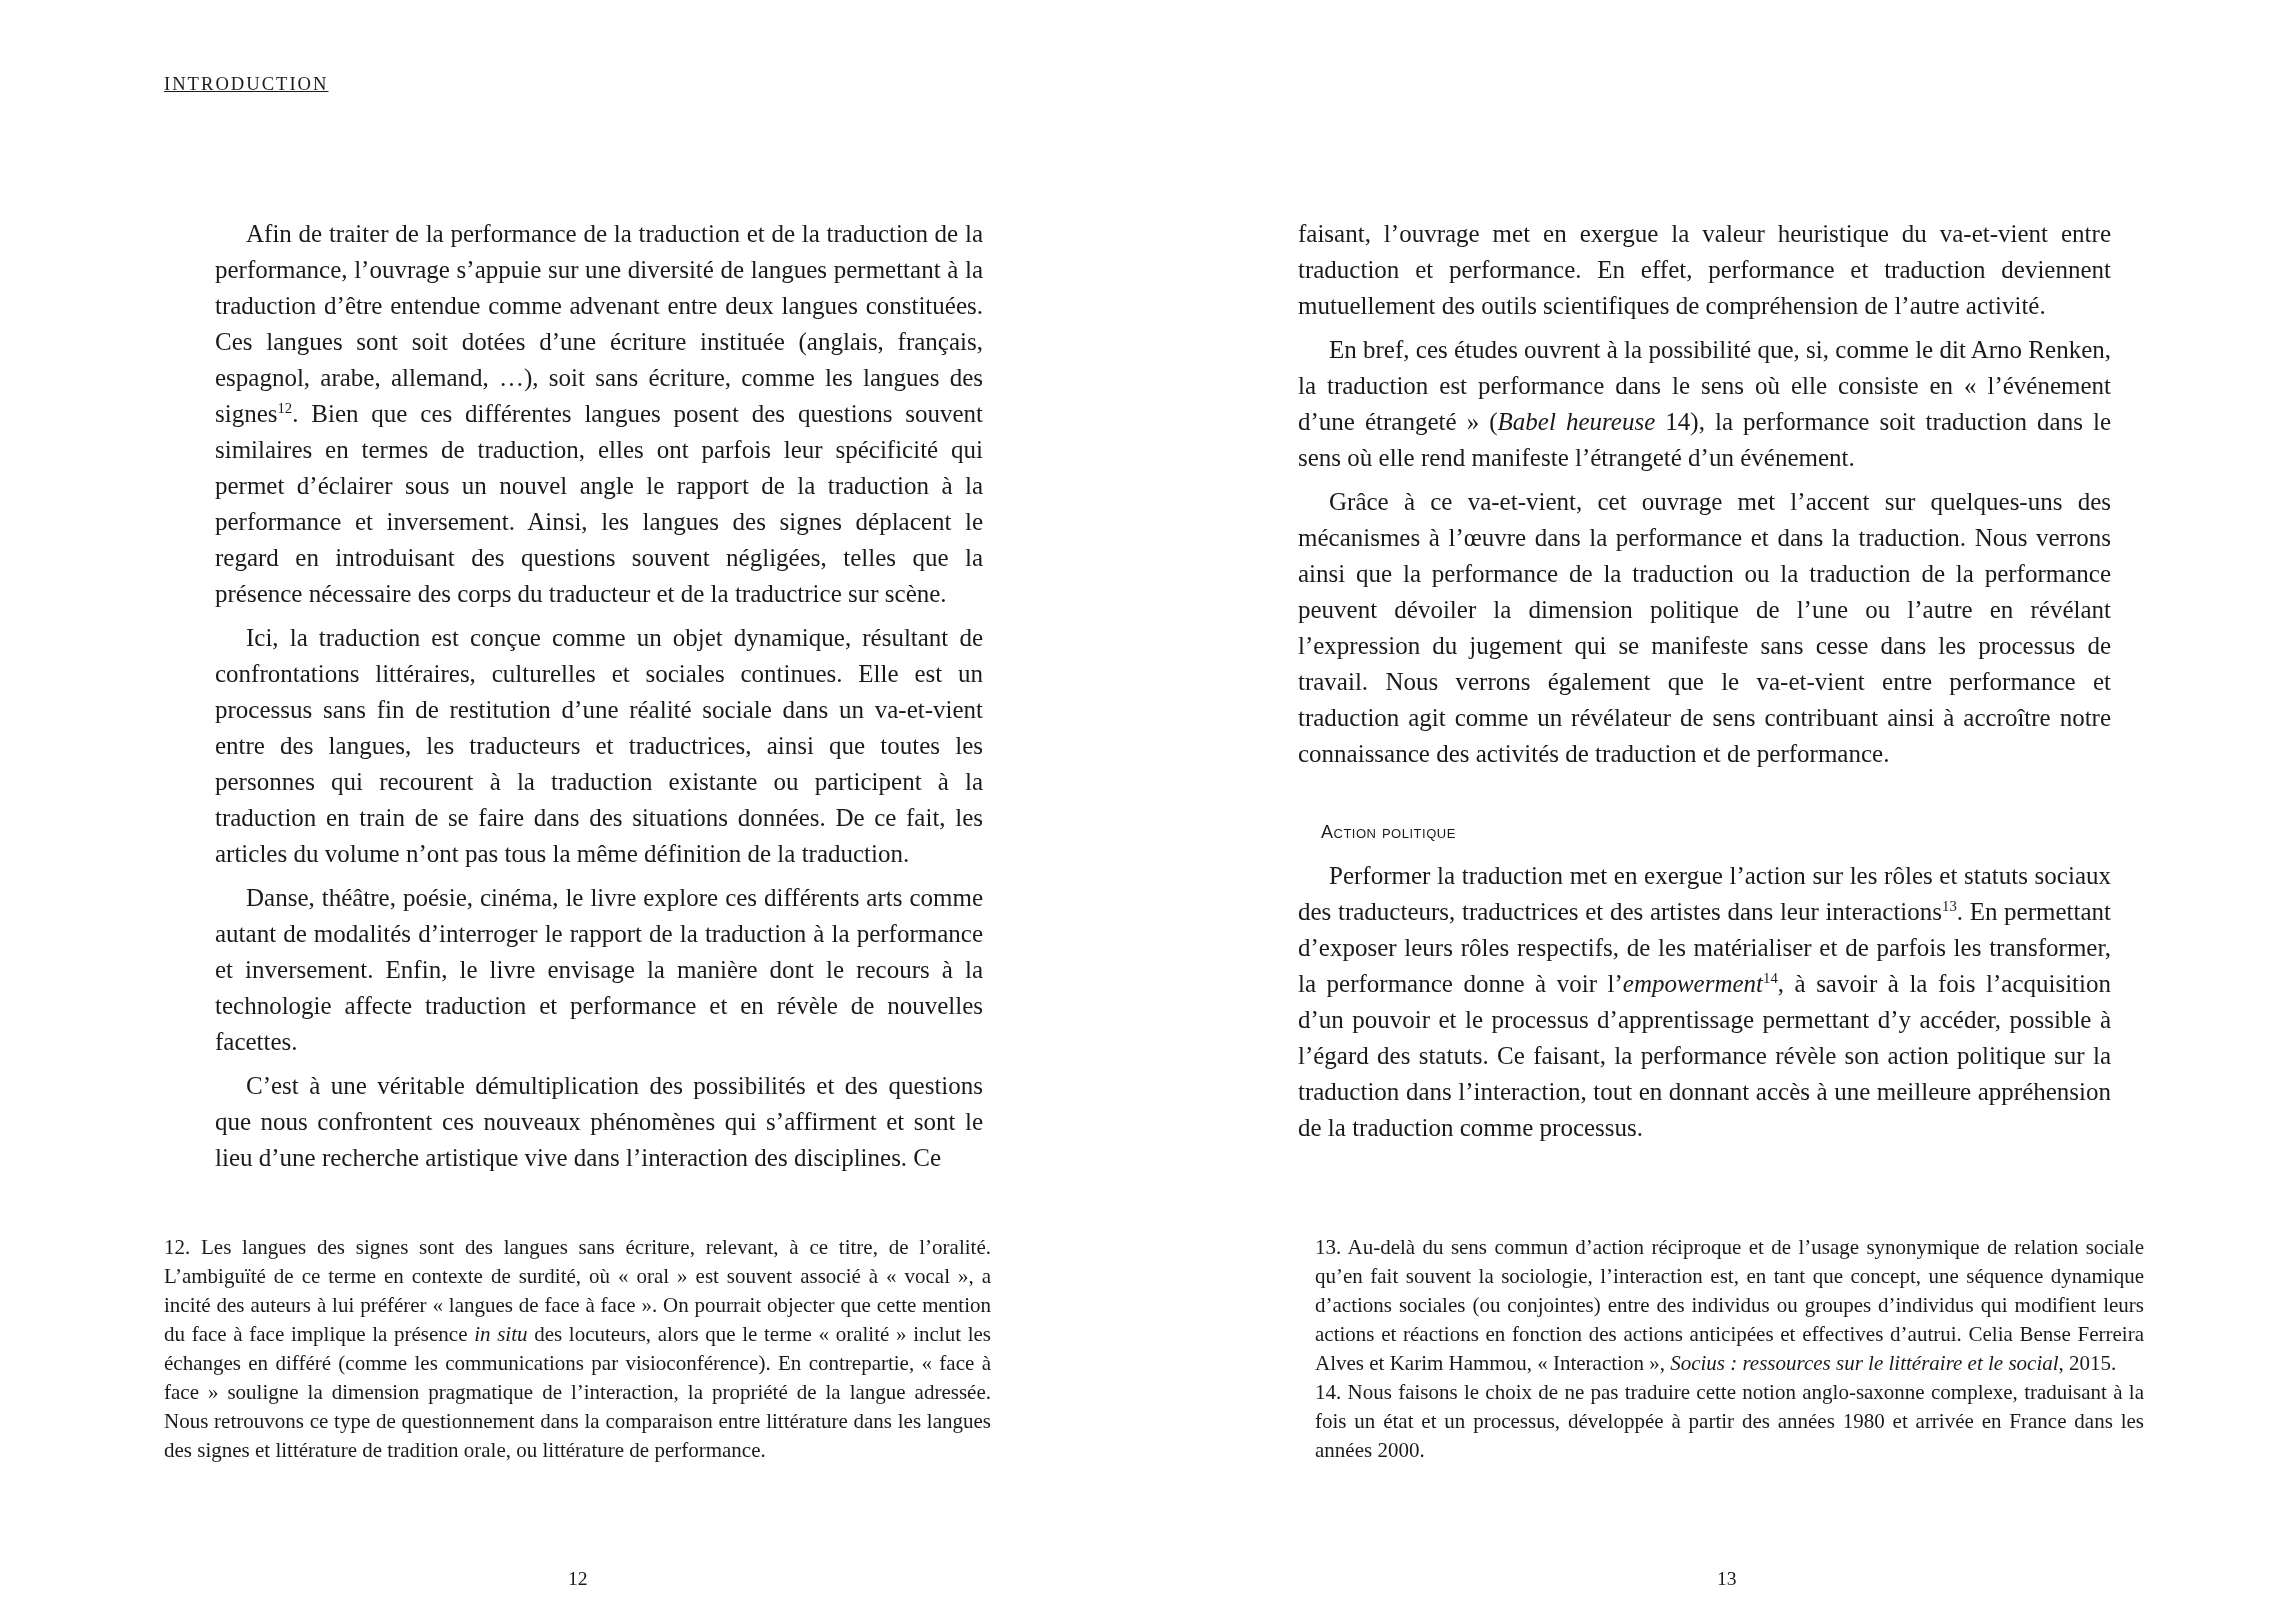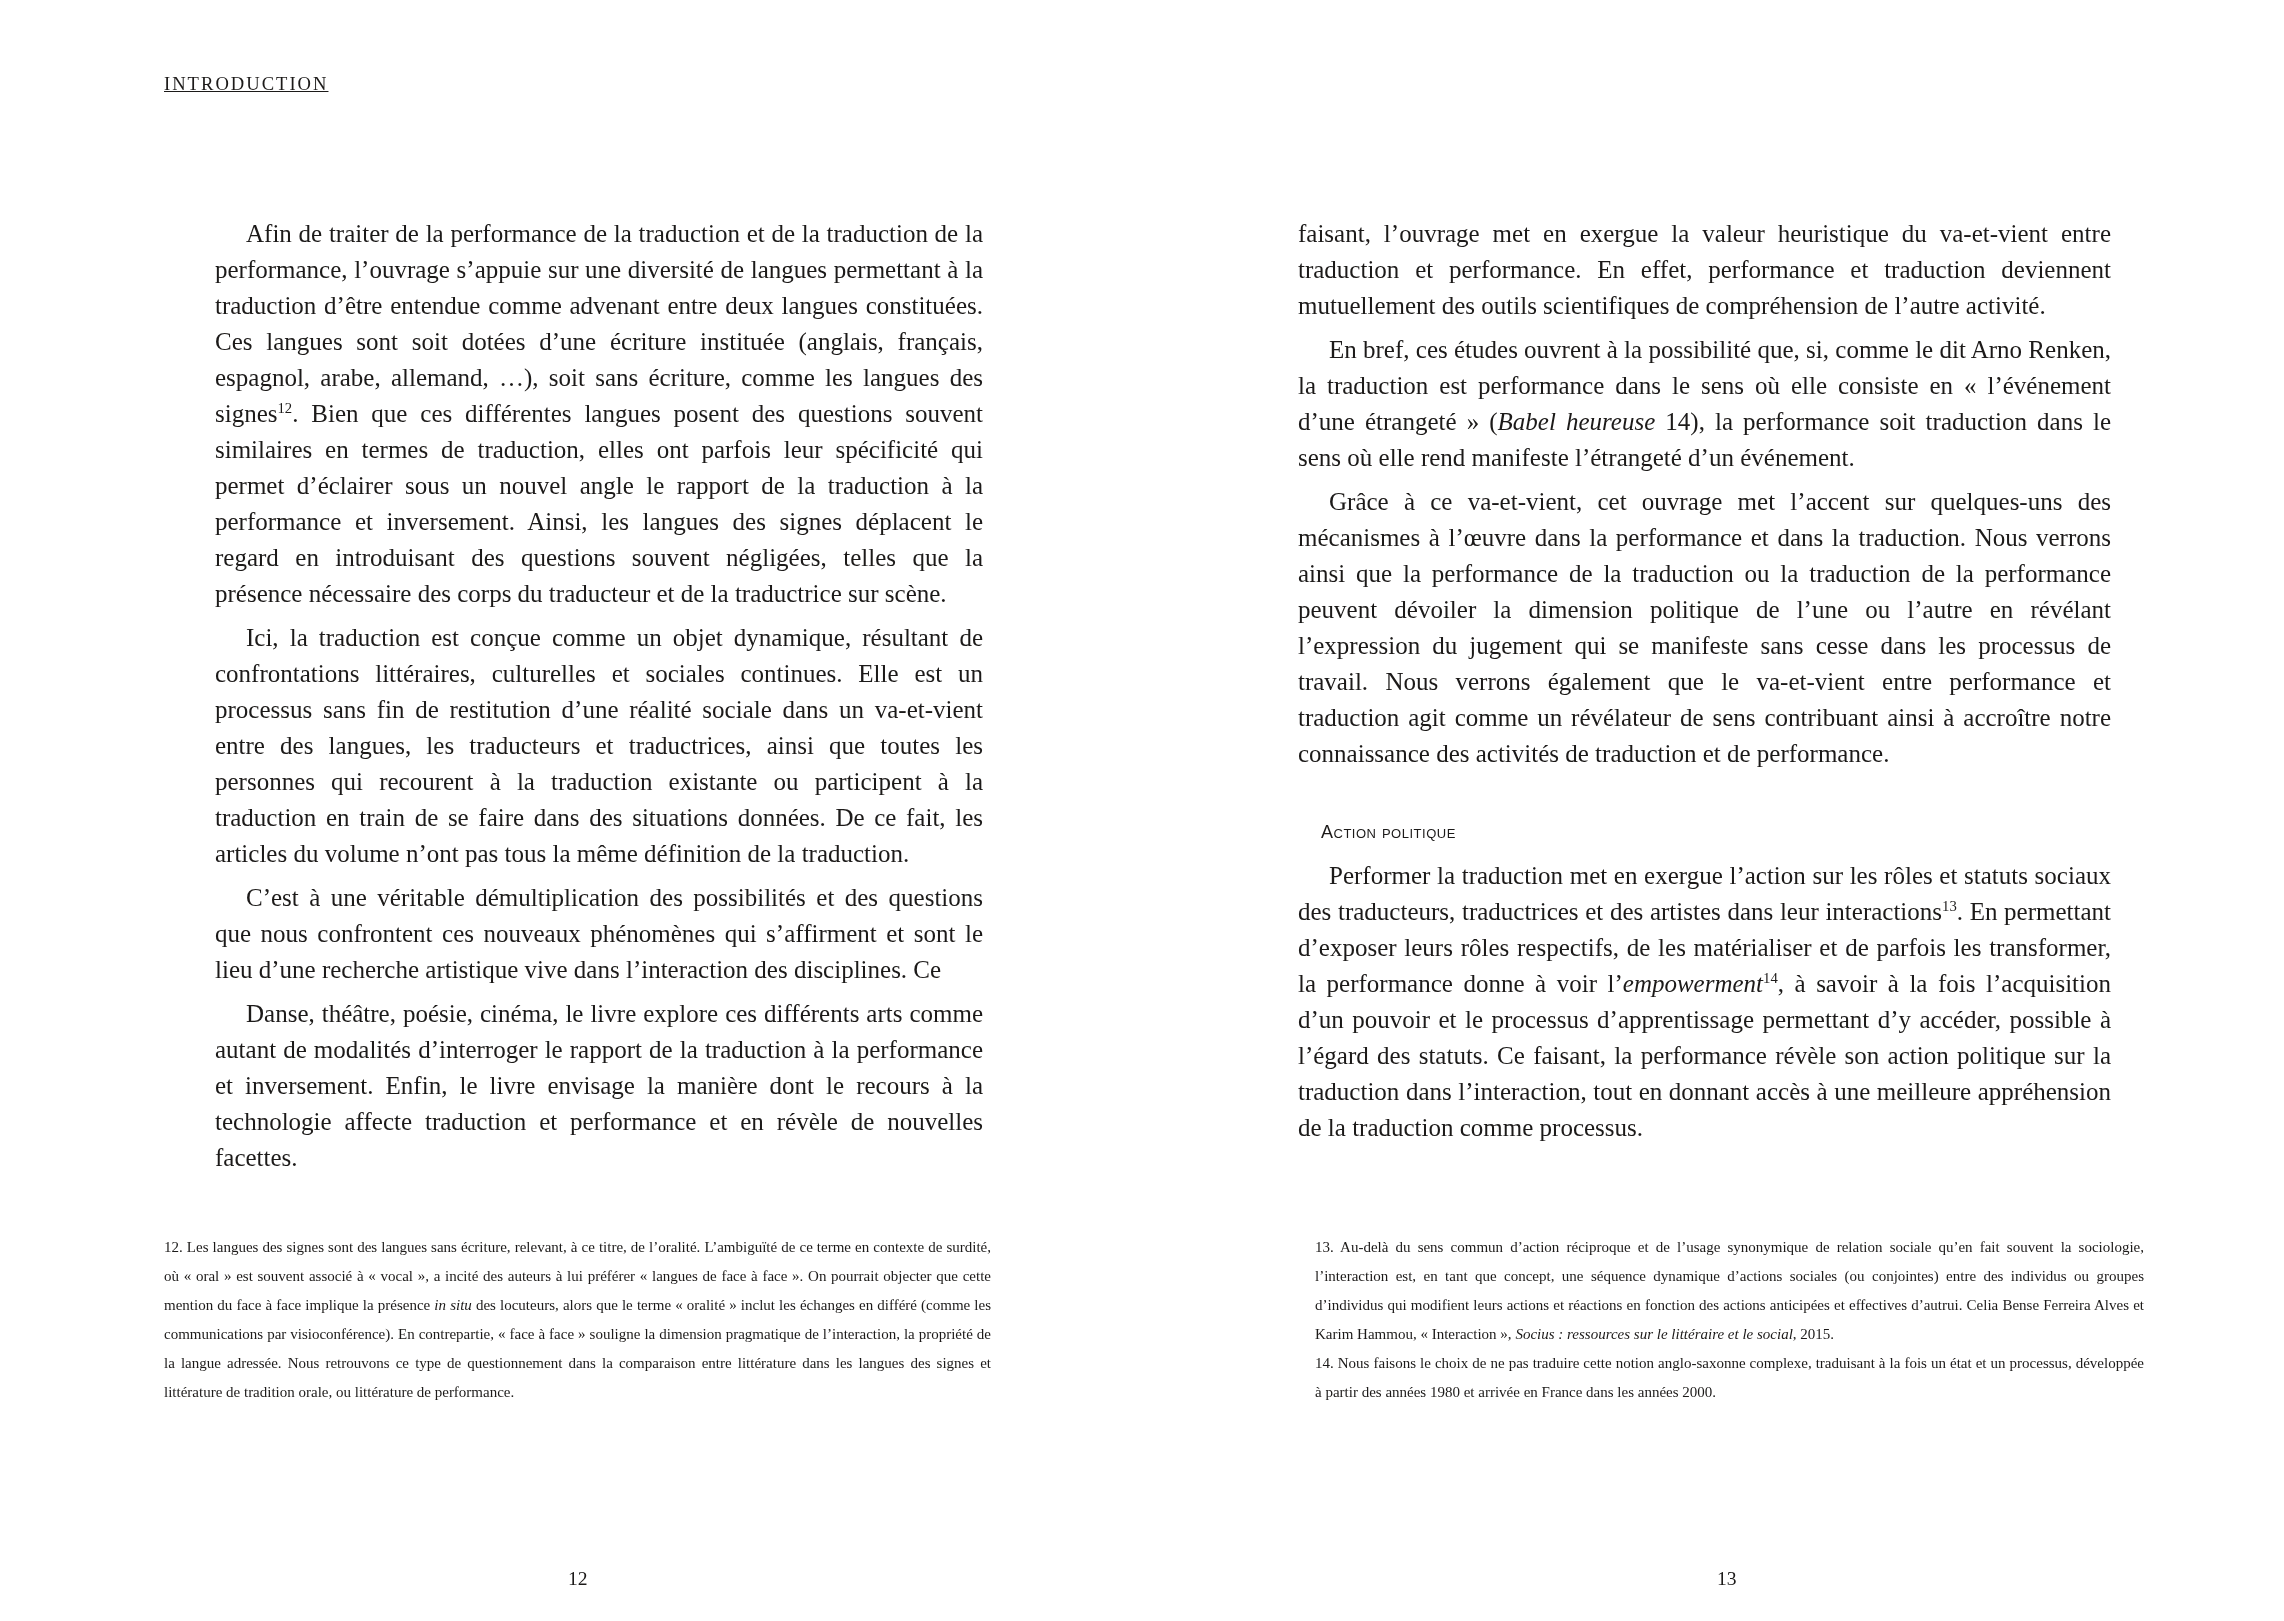--- a/index.html
+++ b/index.html
@@ -6,39 +6,39 @@
   body { width:2285px; height:1621px; position:relative; overflow:hidden; color:#1c1a19; font-family:"Liberation Serif","DejaVu Serif",serif; }
   .running-head { position:absolute; left:164px; top:73px; font-size:18.6px; letter-spacing:2px;text-decoration:underline; }
   .col { position:absolute; width:784px; font-size:25px; line-height:36px; text-align:justify; }
   .col.left { left:207px; top:208px; }
   .col.right { left:1290px; top:208px; width:829px; }
   .col p { margin:8px; text-indent:0; }
   .col p.ind { text-indent:31px; }
   .col p.noind { text-indent:0; }
   sup { font-size:14.7px; line-height:0; vertical-align:super; }
   .heading { margin-top:43px; margin-left:31px; font-family:Liberation Sans, sans-serif; font-size:18px; font-variant:small-caps; letter-spacing:0.5px; line-height:35px; }
-  .notes { position:absolute; font-size:15px; line-height:29px; text-align:justify; }
+  .notes { position:absolute; font-size:21px; line-height:29px; text-align:justify; }
   .notes.left { left:164px; top:1233px; width:827px; }
   .notes.right { left:1315px; top:1233px; width:829px; }
   .notes p { margin:0; }
   .pagenum { position:absolute; top:1568px; font-size:19.6px; }
   .pagenum.left { left:568px; }
   .pagenum.right { left:1717px; }
   em { }
 </style>
 </head>
 <body>
 
 <div class="running-head">INTRODUCTION</div>
 
 <div class="col left">
     <p class="ind">Afin de traiter de la performance de la traduction et de la traduction de la performance, l’ouvrage s’appuie sur une diversité de langues permettant à la traduction d’être entendue comme advenant entre deux langues constituées. Ces langues sont soit dotées d’une écriture instituée (anglais, français, espagnol, arabe, allemand, …), soit sans écriture, comme les langues des signes<sup>12</sup>. Bien que ces différentes langues posent des questions souvent similaires en termes de traduction, elles ont parfois leur spécificité qui permet d’éclairer sous un nouvel angle le rapport de la traduction à la performance et inversement. Ainsi, les langues des signes déplacent le regard en introduisant des questions souvent négligées, telles que la présence nécessaire des corps du traducteur et de la traductrice sur scène.</p>
     <p class="ind">Ici, la traduction est conçue comme un objet dynamique, résultant de confrontations littéraires, culturelles et sociales continues. Elle est un processus sans fin de restitution d’une réalité sociale dans un va-et-vient entre des langues, les traducteurs et traductrices, ainsi que toutes les personnes qui recourent à la traduction existante ou participent à la traduction en train de se faire dans des situations données. De ce fait, les articles du volume n’ont pas tous la même définition de la traduction.</p>
+    <p class="ind">Danse, théâtre, poésie, cinéma, le livre explore ces différents arts comme autant de modalités d’interroger le rapport de la traduction à la performance et inversement. Enfin, le livre envisage la manière dont le recours à la technologie affecte traduction et performance et en révèle de nouvelles facettes.</p>
     <p class="ind">C’est à une véritable démultiplication des possibilités et des questions que nous confrontent ces nouveaux phénomènes qui s’affirment et sont le lieu d’une recherche artistique vive dans l’interaction des disciplines. Ce</p>
-    <p class="ind">Danse, théâtre, poésie, cinéma, le livre explore ces différents arts comme autant de modalités d’interroger le rapport de la traduction à la performance et inversement. Enfin, le livre envisage la manière dont le recours à la technologie affecte traduction et performance et en révèle de nouvelles facettes.</p>
   </div>
 
 <div class="col right">
   <div>
       <p class="noind">faisant, l’ouvrage met en exergue la valeur heuristique du va-et-vient entre traduction et performance. En effet, performance et traduction deviennent mutuellement des outils scientifiques de compréhension de l’autre activité.</p>
       <p class="ind">En bref, ces études ouvrent à la possibilité que, si, comme le dit Arno Renken, la traduction est performance dans le sens où elle consiste en « l’événement d’une étrangeté » (<em>Babel heureuse</em> 14), la performance soit traduction dans le sens où elle rend manifeste l’étrangeté d’un événement.</p>
       <p class="ind">Grâce à ce va-et-vient, cet ouvrage met l’accent sur quelques-uns des mécanismes à l’œuvre dans la performance et dans la traduction. Nous verrons ainsi que la performance de la traduction ou la traduction de la performance peuvent dévoiler la dimension politique de l’une ou l’autre en révélant l’expression du jugement qui se manifeste sans cesse dans les processus de travail. Nous verrons également que le va-et-vient entre performance et traduction agit comme un révélateur de sens contribuant ainsi à accroître notre connaissance des activités de traduction et de performance.</p>
     </div>
   <div class="heading">Action politique</div>
   <div>

